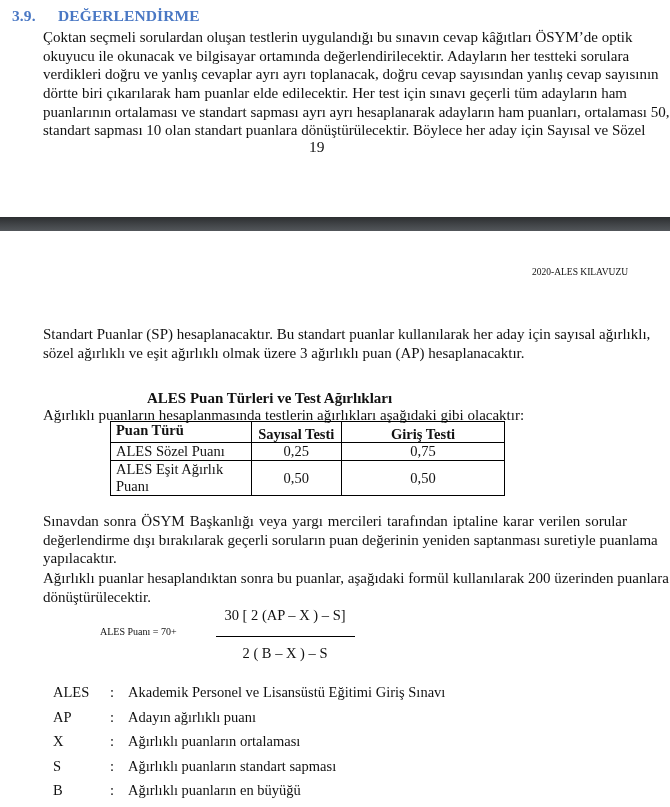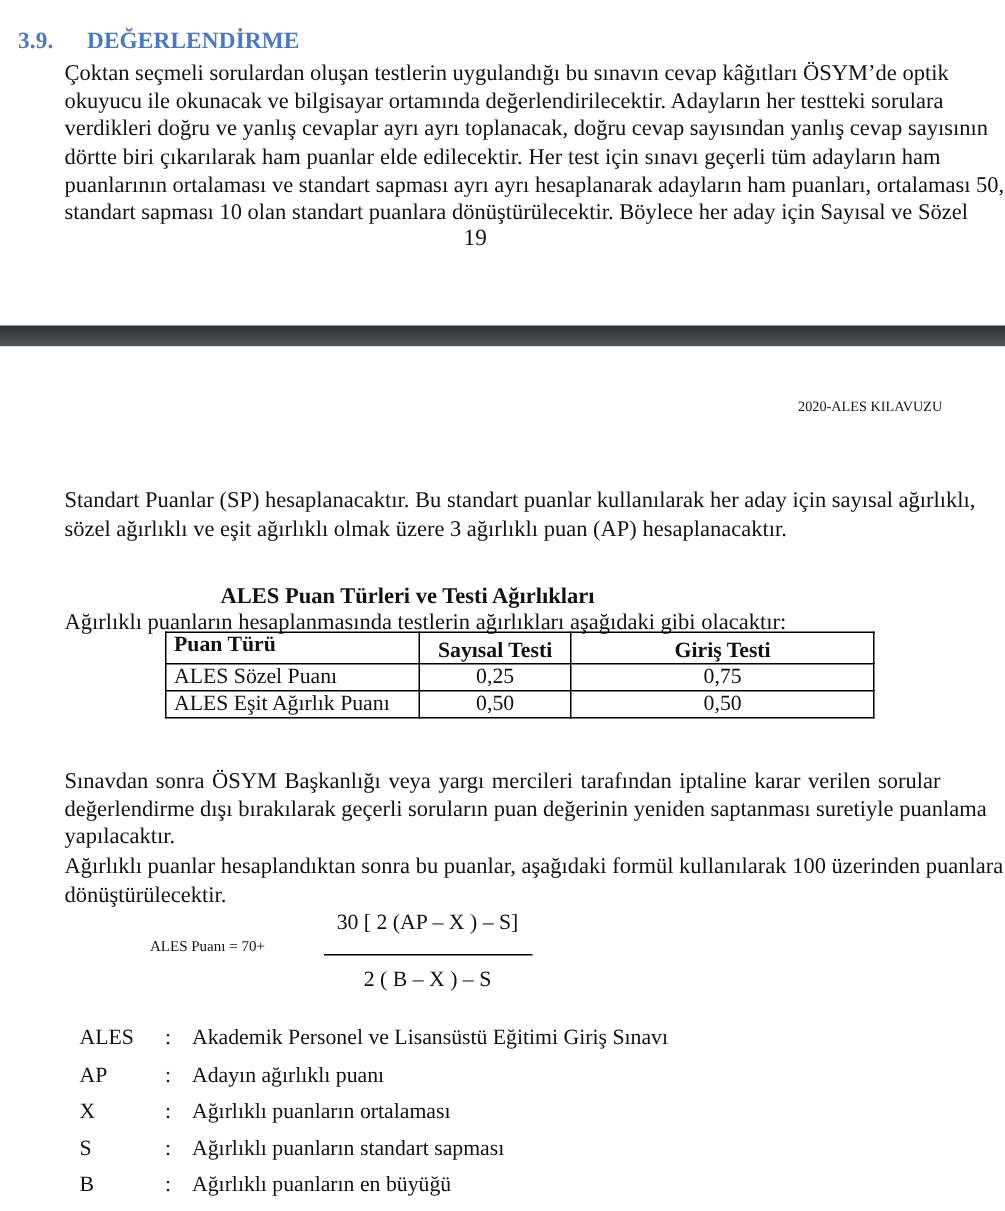--- a/index.html
+++ b/index.html
@@ -2,21 +2,21 @@
 <html><head>
 <meta charset="utf-8">
 <style>
   html, body { margin: 0; padding: 0; }
   body {
     width: 670px; height: 807px; overflow: hidden; background: #ffffff;
     position: relative;
     font-family: "Liberation Serif", serif; color: #111111;
   }
   .page { position: absolute; left: 0; width: 670px; background: #ffffff; }
-  #page-top { top: 16px; height: 217px; }
+  #page-top { top: 4px; height: 217px; }
   #page-bottom { top: 231px; height: 576px; }
   .gap-bar {
     position: absolute; left: 0; top: 217px; width: 670px; height: 14px;
     background: linear-gradient(to bottom, #2c2e30 0%, #3e4144 45%, #53575b 100%);
   }
   .heading {
     position: absolute; left: 12px; top: 3px; font-weight: bold; font-size: 15.5px;
     color: #4a78c4; white-space: nowrap; letter-spacing: 0.1px;
   }
   .heading .num { display: inline-block; width: 46px; }
@@ -25,21 +25,21 @@
     text-align: justify;
   }
   .para .ln { display: block; white-space: nowrap; text-align-last: justify; text-align: justify; height: 18.7px; }
   .para .ln.last { text-align-last: left; }
   .pagenum { position: absolute; left: 309px; top: 134px; font-size: 15.5px; }
   .runhead { position: absolute; left: 532px; top: 36px; font-size: 9.5px; white-space: nowrap; font-family: Liberation Serif, serif; }
   .tbl-title {
     position: absolute; left: 147px; top: 159px; font-weight: bold; font-size: 15px; white-space: nowrap;
   }
   table.weights {
-    position: absolute; left: 110px; top: 190px; width: 473px;
+    position: absolute; left: 110px; top: 190px; width: 395px;
     border-collapse: collapse; font-size: 14.5px;
   }
   table.weights td, table.weights th {
     border: 1.5px solid #000; height: 17px; padding: 0 5px; line-height: 17px;
   }
   table.weights th { font-weight: bold; text-align: center; vertical-align: bottom; line-height: 15px; padding-top: 3px; }
   table.weights th.first { text-align: left; vertical-align: top; padding-top: 0; line-height: 17px; }
   table.weights td.num { text-align: center; }
   .formula-lhs { position: absolute; left: 100px; top: 395px; font-size: 10px; white-space: nowrap; }
   .formula-num { position: absolute; left: 216px; width: 138px; top: 376px; font-size: 14.5px; text-align: center; white-space: nowrap; }
@@ -75,21 +75,21 @@
 
   <div class="para" style="top:94px;">
     <span class="ln">Standart Puanlar (SP) hesaplanacaktır. Bu standart puanlar kullanılarak her aday için sayısal ağırlıklı,</span>
     <span class="ln last">sözel ağırlıklı ve eşit ağırlıklı olmak üzere 3 ağırlıklı puan (AP) hesaplanacaktır.</span>
   </div>
 
   <div class="para" style="top:135px;margin-top:40px;">
     <span class="ln last">Ağırlıklı puanların hesaplanmasında testlerin ağırlıkları aşağıdaki gibi olacaktır:</span>
   </div>
 
-  <div class="tbl-title">ALES Puan Türleri ve Testi Ağırlıkları</div>
+  <div class="tbl-title">ALES Puan Türleri ve Test Ağırlıkları</div>
 
   <table class="weights">
     <colgroup>
         <col style="width:169px">
         <col style="width:102px">
         <col style="width:202px">
       </colgroup>
     <tbody>
         <tr>
       <th class="first">Puan Türü</th>
@@ -109,21 +109,21 @@
   </tbody>
     </table>
 
   <div class="para" style="top:281px;">
     <span class="ln">Sınavdan sonra ÖSYM Başkanlığı veya yargı mercileri tarafından iptaline karar verilen sorular</span>
     <span class="ln">değerlendirme dışı bırakılarak geçerli soruların puan değerinin yeniden saptanması suretiyle puanlama</span>
     <span class="ln last">yapılacaktır.</span>
   </div>
 
   <div class="para" style="top:338px;">
-    <span class="ln">Ağırlıklı puanlar hesaplandıktan sonra bu puanlar, aşağıdaki formül kullanılarak 100 üzerinden puanlara</span>
+    <span class="ln">Ağırlıklı puanlar hesaplandıktan sonra bu puanlar, aşağıdaki formül kullanılarak 200 üzerinden puanlara</span>
     <span class="ln last">dönüştürülecektir.</span>
   </div>
 
   <div>
     <div class="formula-lhs">ALES Puanı = 70+</div>
     <div class="formula-num">30 [ 2 (AP – X ) – S]</div>
     <div class="formula-line"></div>
     <div class="formula-den">2 ( B – X ) – S</div>
   </div>
 

